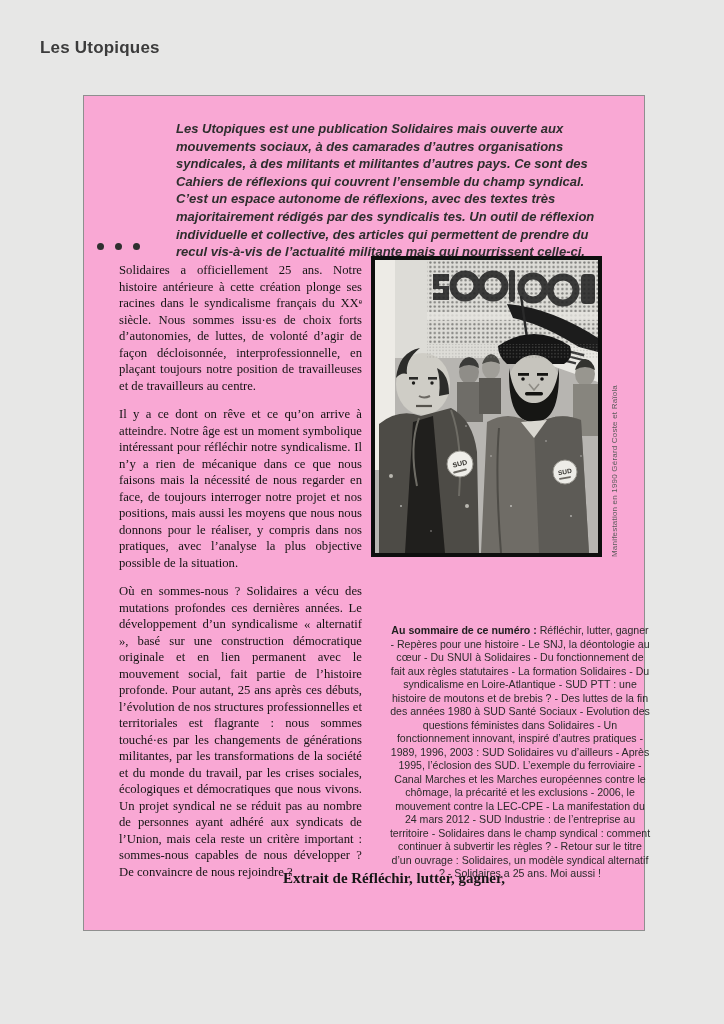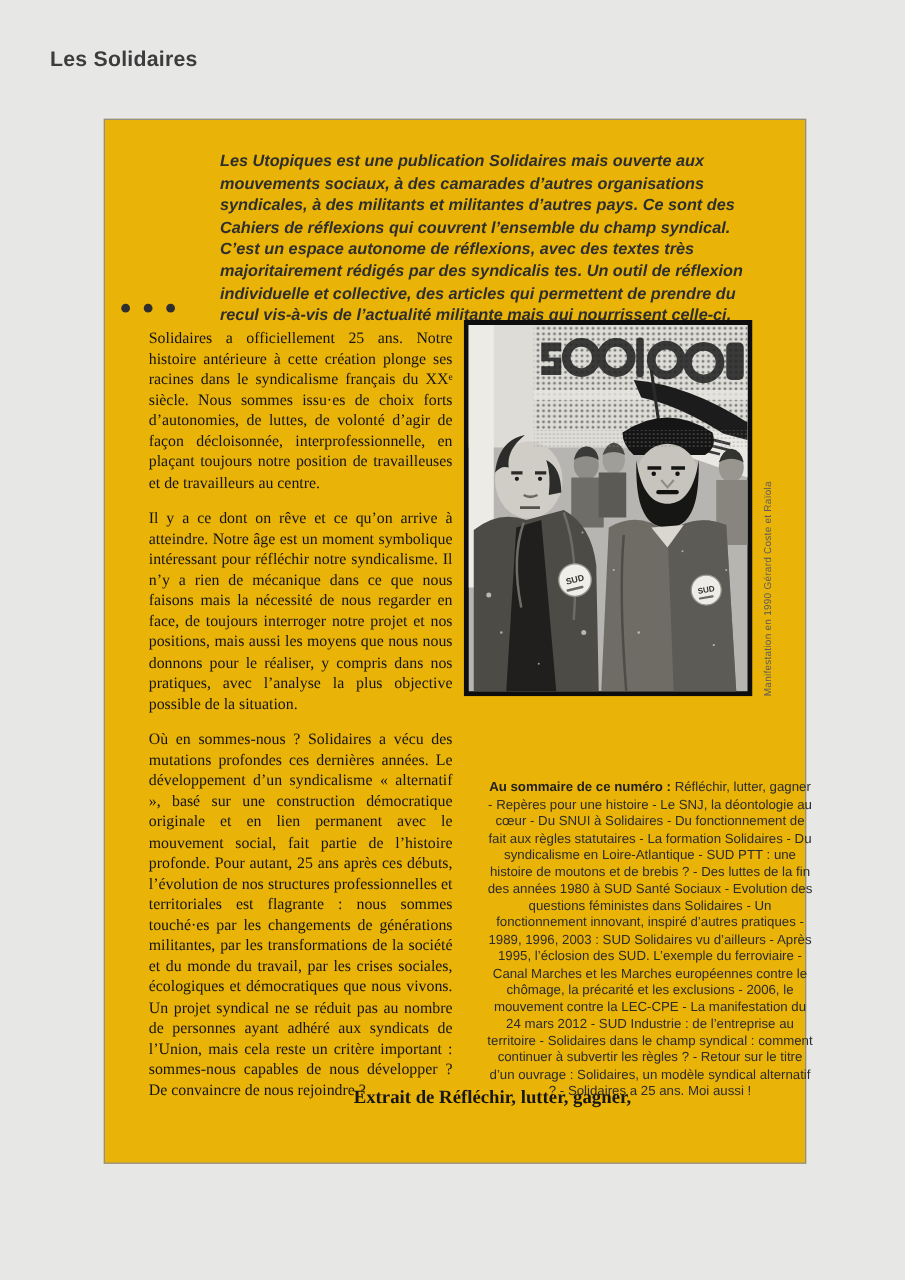--- a/index.html
+++ b/index.html
@@ -1,21 +1,21 @@
 <!DOCTYPE html>
 <html><head>
 <meta charset="utf-8">
 <style>
   html,body{margin:0;padding:0;}
   body{width:724px;height:1024px;background:#e7e7e6;font-family:"Liberation Sans","DejaVu Sans",sans-serif;overflow:hidden;}
   .page{position:relative;width:724px;height:1024px;}
 
   .page-header{position:absolute;left:40px;top:38px;font-size:17px;font-weight:bold;color:#3c3c3c;letter-spacing:.2px;}
 
-  .sheet{position:absolute;left:83px;top:95px;width:560px;height:834px;background:#eab308;border:1px solid #8f8f8f;}
+  .sheet{position:absolute;left:83px;top:95px;width:560px;height:834px;background:#f9a8d4;border:1px solid #8f8f8f;}
 
   .intro{position:absolute;left:92px;top:24px;width:420px;margin:0;
          font-style:italic;font-weight:bold;font-size:13px;line-height:17.6px;color:#2e2e2e;}
 
   .dots{position:absolute;left:13px;top:147px;display:flex;gap:11px;}
   .dots .dot{width:7px;height:7px;border-radius:50%;background:#2f2f2f;}
 
   .article{position:absolute;left:35px;top:166px;width:243px;
            font-family:"Liberation Serif","DejaVu Serif",serif;font-size:12.7px;line-height:16.5px;
            color:#141414;text-align:justify;}
@@ -40,21 +40,21 @@
 
   .footer{position:absolute;left:0;top:944px;width:724px;text-align:center;
           font-size:13.5px;color:#454545;}
   .footer .bold{font-weight:bold;color:#3a3a3a;}
 </style>
 </head>
 <body>
 
 <div class="page">
 
-  <div class="page-header">Les Solidaires</div>
+  <div class="page-header">Les Utopiques</div>
 
   <div class="sheet">
 
     <p class="intro">Les Utopiques est une publication Solidaires mais ouverte aux mouvements sociaux, à des camarades d’autres organisations syndicales, à des militants et militantes d’autres pays. Ce sont des Cahiers de réflexions qui couvrent l’ensemble du champ syndical. C’est un espace autonome de réflexions, avec des textes très majoritairement rédigés par des syndicalis tes. Un outil de réflexion individuelle et collective, des articles qui permettent de prendre du recul vis-à-vis de l’actualité militante mais qui nourrissent celle-ci.</p>
 
     <div class="dots">
       <span class="dot"></span>
       <span class="dot"></span>
       <span class="dot"></span>
     </div>

